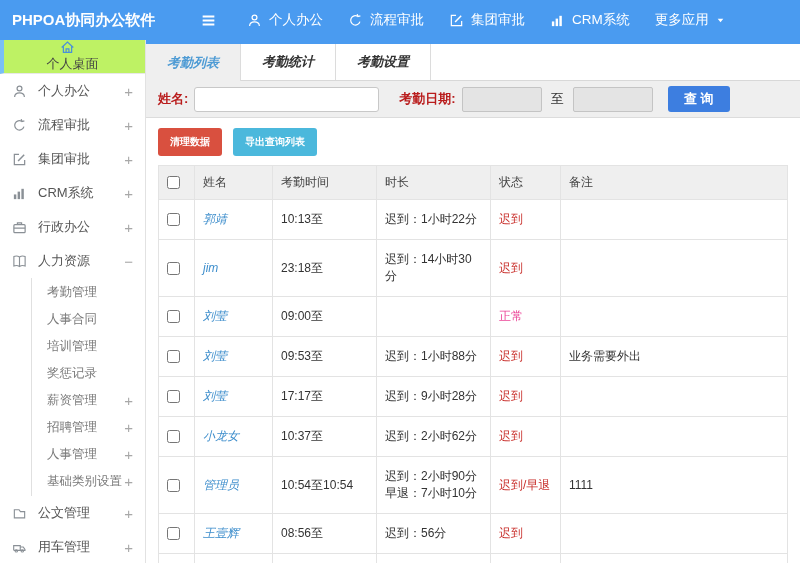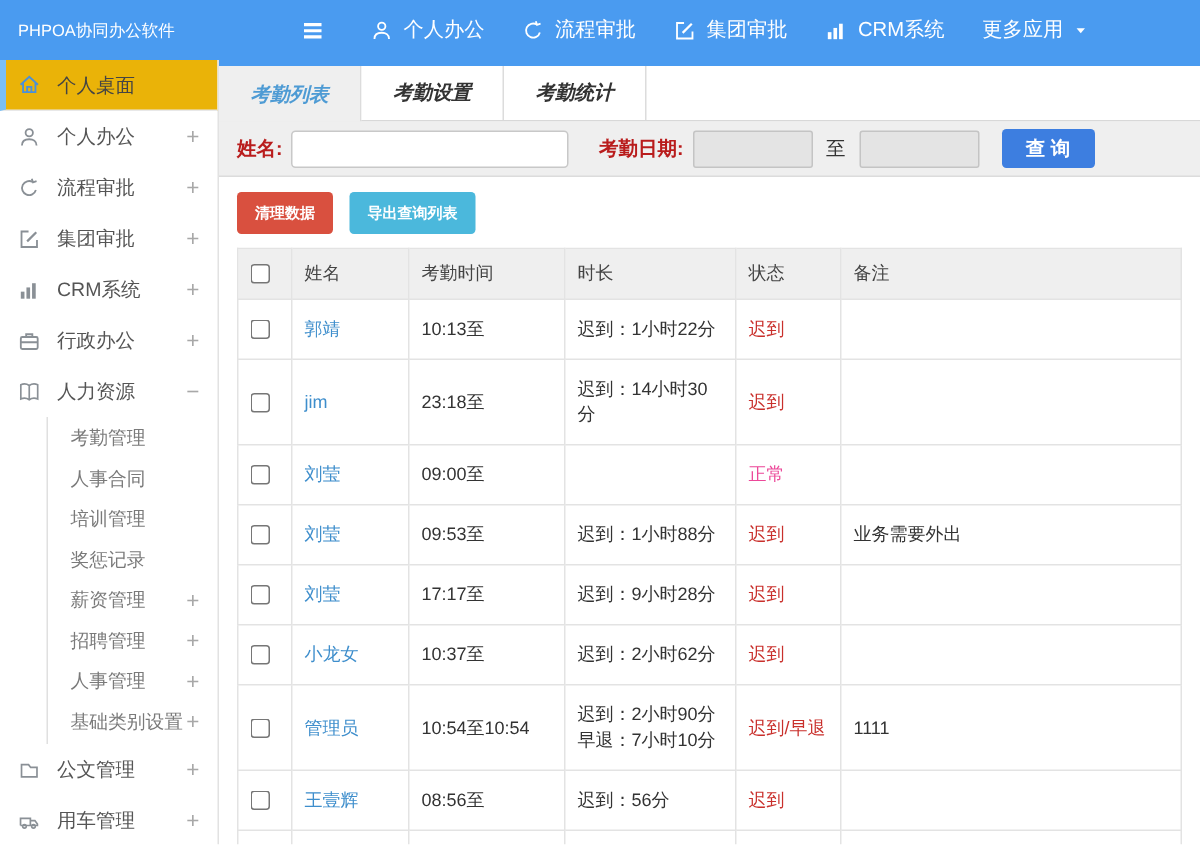--- a/index.html
+++ b/index.html
@@ -11,34 +11,34 @@
     --status-red:#C9302C;
     --active-tab-text:#4E9BD4;
     --sidebar-active-border:#79BFF5;
   }
   *{box-sizing:border-box;}
   html,body{margin:0;padding:0;width:800px;height:563px;overflow:hidden;
     font-family:"Liberation Sans","DejaVu Sans",sans-serif;background:#fff;color:#333;}
 
   
   .header{height:40px;background:var(--header-bg);display:flex;align-items:center;color:#fff;}
-  .app-title{width:146px;padding:0 12px;font-size:11px;font-weight:normal;white-space:nowrap;cursor:pointer;}
+  .app-title{width:146px;padding:0 12px;font-size:15px;font-weight:bold;white-space:nowrap;cursor:pointer;}
   .menu-btn{margin-left:54px;display:inline-flex;cursor:pointer;}
   .top-nav{display:flex;align-items:center;margin-left:30px;}
   .nav-item{display:flex;align-items:center;margin-right:25px;font-size:13.5px;cursor:pointer;white-space:nowrap;}
   .nav-item .nicon{display:inline-flex;margin-right:7px;}
   .nav-item .caret{display:inline-flex;margin-left:7px;}
   svg{display:block;}
 
   
   .layout{display:flex;height:523px;}
   .sidebar{width:146px;background:#fff;border-right:1px solid #E2E2E2;overflow:hidden;flex:none;}
   .side-item{height:34px;display:flex;align-items:center;padding:0 12px;font-size:13px;color:#555;cursor:pointer;}
-  .side-item.active{background:#eab308;border-left:4px solid var(--sidebar-active-border);
-    border-bottom:1px solid #E8E8E8;padding-left:8px;color:#444;}
+  .side-item.active{background:#bef264;border-left:4px solid var(--sidebar-active-border);
+    border-bottom:1px solid #E8E8E8;padding-left:8px;color:#444;flex-direction:column;}
   .side-item .sicon{display:inline-flex;width:17px;margin-right:9px;color:#8A9096;}
   .side-item.active .sicon{color:#4A90D9;}
   .expand-sign{margin-left:auto;font-size:15px;color:#A8A8A8;font-weight:300;line-height:1;}
   .sub-list{margin-left:31px;border-left:1px solid #E0E0E0;padding:1px 0;}
   .sub-item{height:27px;display:flex;align-items:center;padding:0 12px 0 15px;font-size:12.5px;color:#7A7A7A;cursor:pointer;}
 
   
   .main{flex:1;display:flex;flex-direction:column;background:#fff;min-width:0;}
   .blue-strip{height:4px;background:var(--header-bg);flex:none;}
   .tabbar{display:flex;background:#fff;border-bottom:1px solid #D8D8D8;height:37px;flex:none;}
@@ -64,21 +64,21 @@
   .btn-danger{background:var(--danger-red);}
   .btn-info{background:var(--info-cyan);}
 
   .table-wrap{padding:0 12px;overflow:hidden;flex:1;}
   table{width:100%;border-collapse:collapse;table-layout:fixed;}
   th,td{border:1px solid #E3E3E3;padding:11px 8px;font-size:12px;text-align:left;vertical-align:middle;line-height:17px;}
   thead th{background:#EFEFEF;font-weight:normal;color:#444;padding:8px;}
   col.c-check{width:36px;} col.c-name{width:78px;} col.c-time{width:104px;}
   col.c-dur{width:114px;} col.c-status{width:70px;} col.c-remark{width:auto;}
   .row-check{width:13px;height:13px;margin:0;cursor:pointer;display:block;}
-  a.name-link{color:var(--link-blue);text-decoration:none;cursor:pointer;}
+  a.name-link{color:var(--link-blue);text-decoration:none;cursor:pointer;font-style:italic;}
   .duration{white-space:pre-line;}
   .status.late{color:var(--status-red);}
   .status.normal{color:#ec4899;}
 </style>
 </head>
 <body>
 
 <div class="header">
   <div class="app-title">PHPOA协同办公软件</div>
   <span class="menu-btn">
@@ -255,22 +255,22 @@
         <span>用车管理</span>
         <span class="expand-sign">+</span>
       </div>
     </div>
 
   <div class="main">
     <div class="blue-strip"></div>
 
     <div class="tabbar">
       <div class="tab active">考勤列表</div>
+      <div class="tab">考勤统计</div>
       <div class="tab">考勤设置</div>
-      <div class="tab">考勤统计</div>
     </div>
 
     <div class="filterbar">
       <label>姓名:</label>
       <input class="text-input" type="text" value="" style="">
       <div class="date-group">
         <label>考勤日期:</label>
         <input class="date-input" type="text" value="" style="">
         <span class="to-sep">至</span>
         <input class="date-input" type="text" value="" style="">

